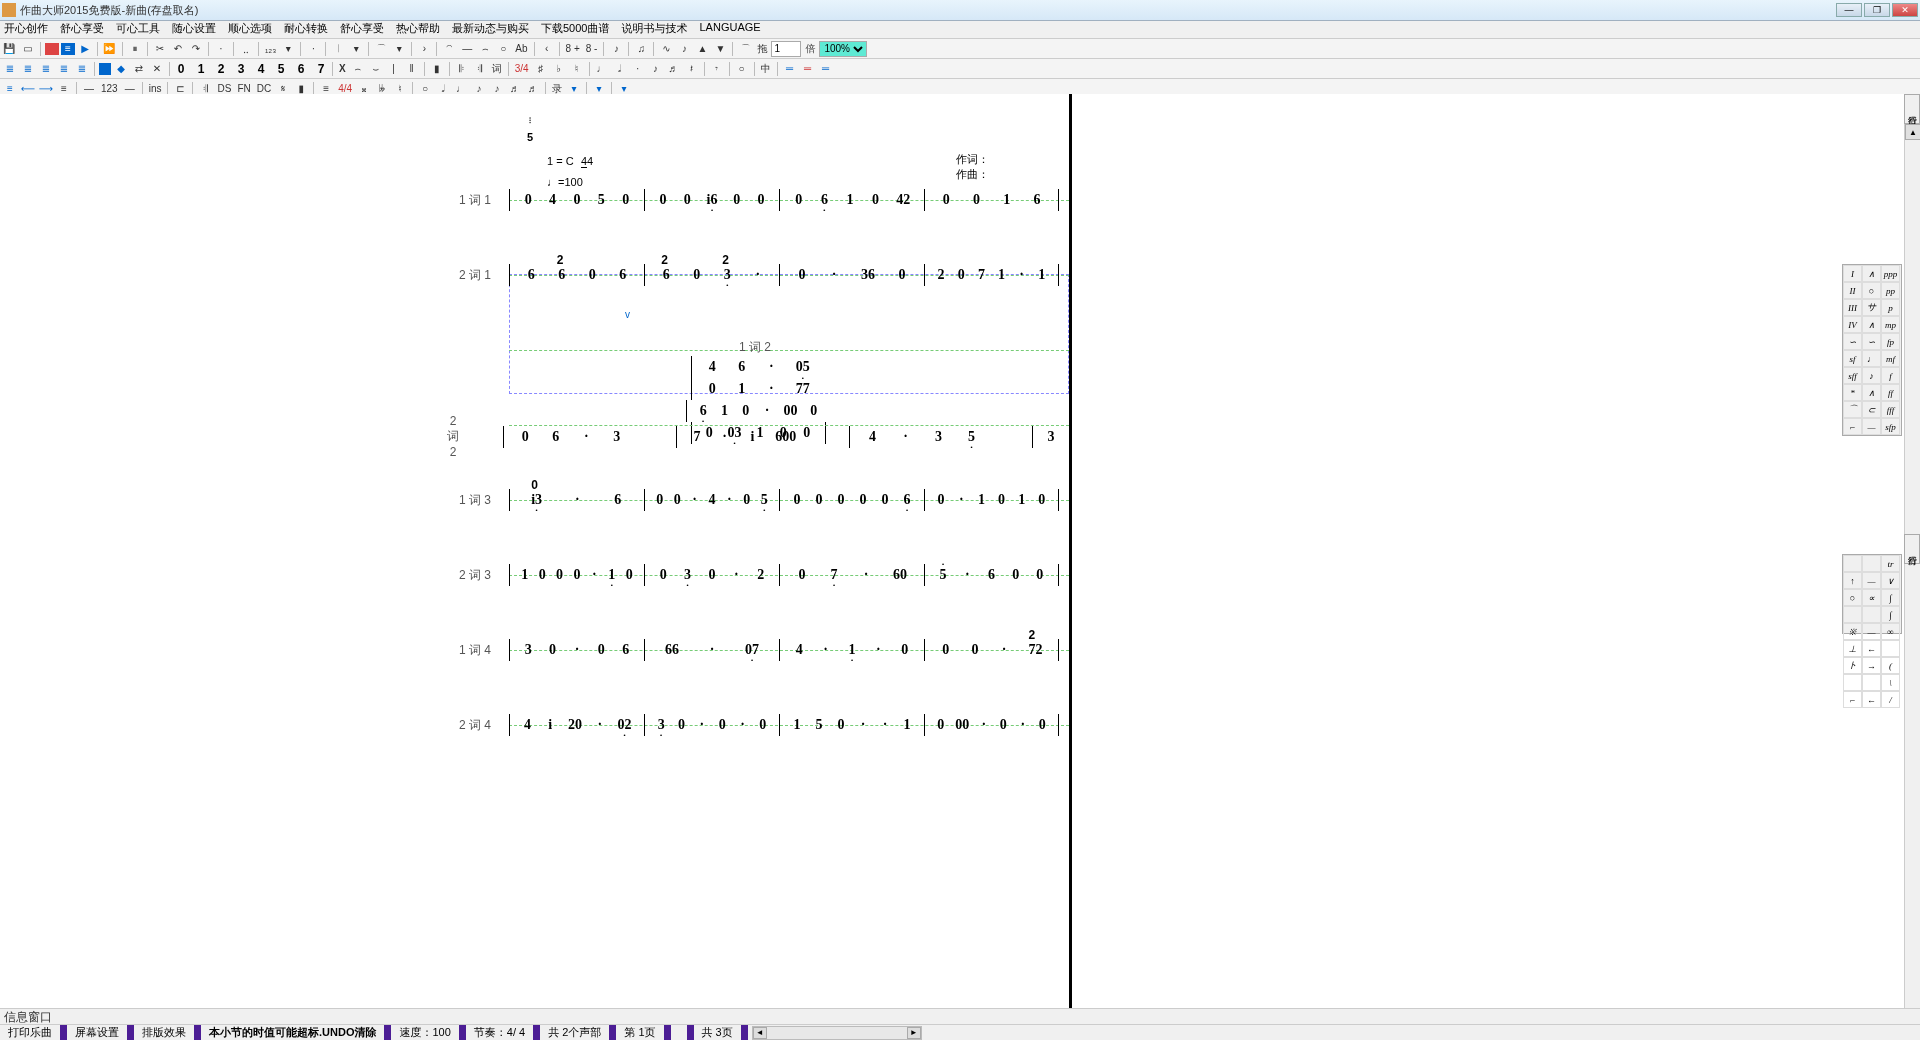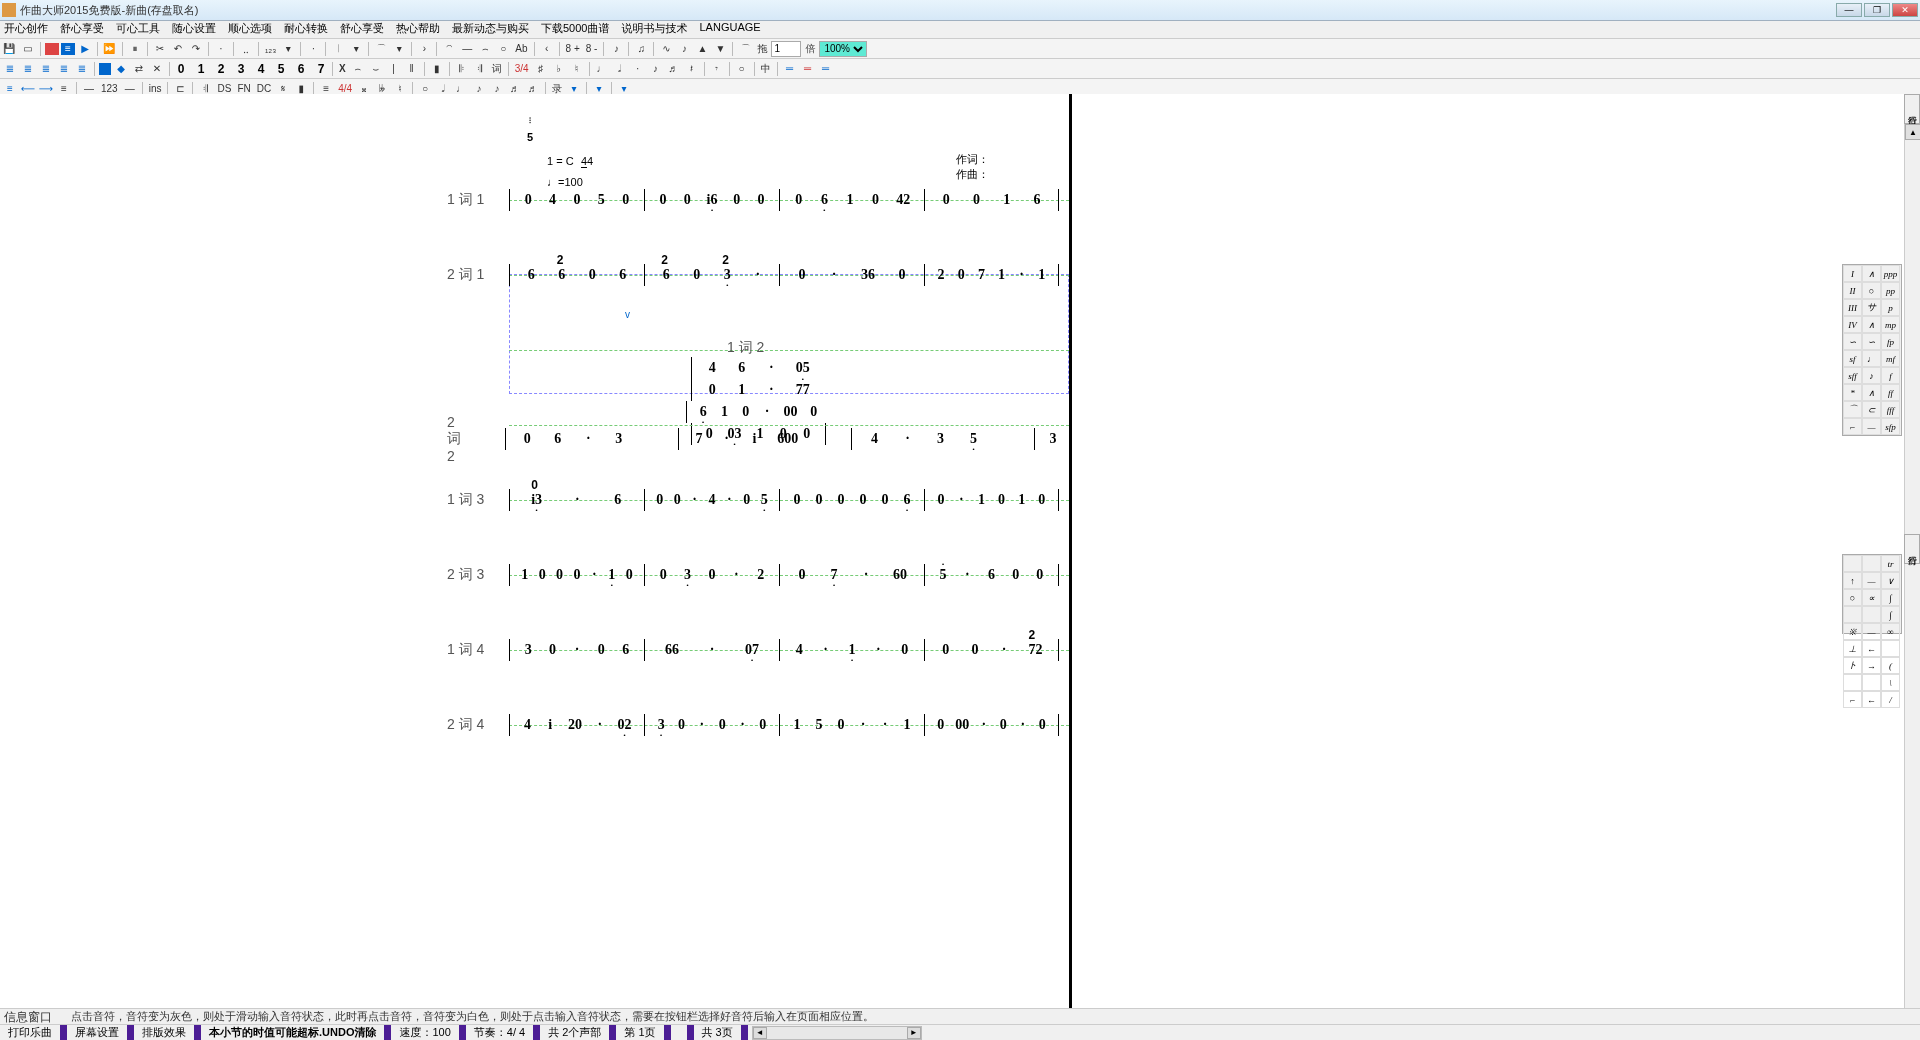--- a/index.html
+++ b/index.html
@@ -38,21 +38,21 @@
 .scroll-arrow{width:16px;height:16px;background:#e0e0e0;border:1px solid #aaa;display:flex;align-items:center;justify-content:center;font-size:8px}
 
 .score-header{position:absolute;top:20px;left:40px;right:20px}
 .score-header .sig{font-size:18px;font-weight:bold}
 .score-header .key{position:absolute;top:40px;left:60px;font-size:12px}
 .score-header .frac{display:inline-block;text-align:center;line-height:1;vertical-align:middle;margin-left:4px}
 .score-header .frac .t{border-bottom:1px solid #000}
 .score-header .tempo{position:absolute;top:62px;left:60px;font-size:11px}
 .score-header .credits{position:absolute;top:38px;right:60px;font-size:11px;text-align:left}
 .staff-line{position:absolute;left:0;width:100%;display:flex;align-items:center}
-.staff-label{width:62px;text-align:left;padding-right:6px;font-size:14px;color:#555}
+.staff-label{width:62px;text-align:center;padding-right:6px;font-size:12px;color:#555}
 .staff-bar{flex:0 0 auto;height:22px;border-left:1.5px solid #000;display:flex;align-items:center;justify-content:space-around;padding:0 6px}
 .staff-end{border-right:1.5px solid #000}
 .note{font-size:14px;font-weight:bold;font-family:"SimSun",serif;position:relative;min-width:10px;text-align:center}
 .note .dot-above{position:absolute;top:-6px;left:50%;transform:translateX(-50%);font-size:6px}
 .note .dot-below{position:absolute;bottom:-5px;left:50%;transform:translateX(-50%);font-size:6px}
 .note .stack{position:absolute;top:-14px;left:0;font-size:12px;font-weight:bold}
 .guide{position:absolute;left:62px;right:0;height:1px;border-top:1px dashed #7c7}
 .selection-box{position:absolute;border:1px dashed #88f}
 .small-v{position:absolute;color:#06c;font-size:10px}
 
@@ -590,21 +590,20 @@
         <div class="cell">\</div>
         <div class="cell">⌐</div>
         <div class="cell">←</div>
         <div class="cell">/</div>
       </div>
   </div>
 </div>
 
 <div class="hint">
   <div class="lbl">信息窗口</div>
-  <div>点击音符，音符变为灰色，则处于滑动输入音符状态，此时再点击音符，音符变为白色，则处于点击输入音符状态，需要在按钮栏选择好音符后输入在页面相应位置。</div>
 </div>
 
 <div class="status" id="statusbar">
 <div class="seg">打印乐曲</div>
     <div class="seg">屏幕设置</div>
     <div class="seg">排版效果</div>
     <div class="seg" style="font-weight: bold;">本小节的时值可能超标.UNDO清除</div>
     <div class="seg">速度：100</div>
     <div class="seg">节奏：4/ 4</div>
     <div class="seg">共 2个声部</div>

